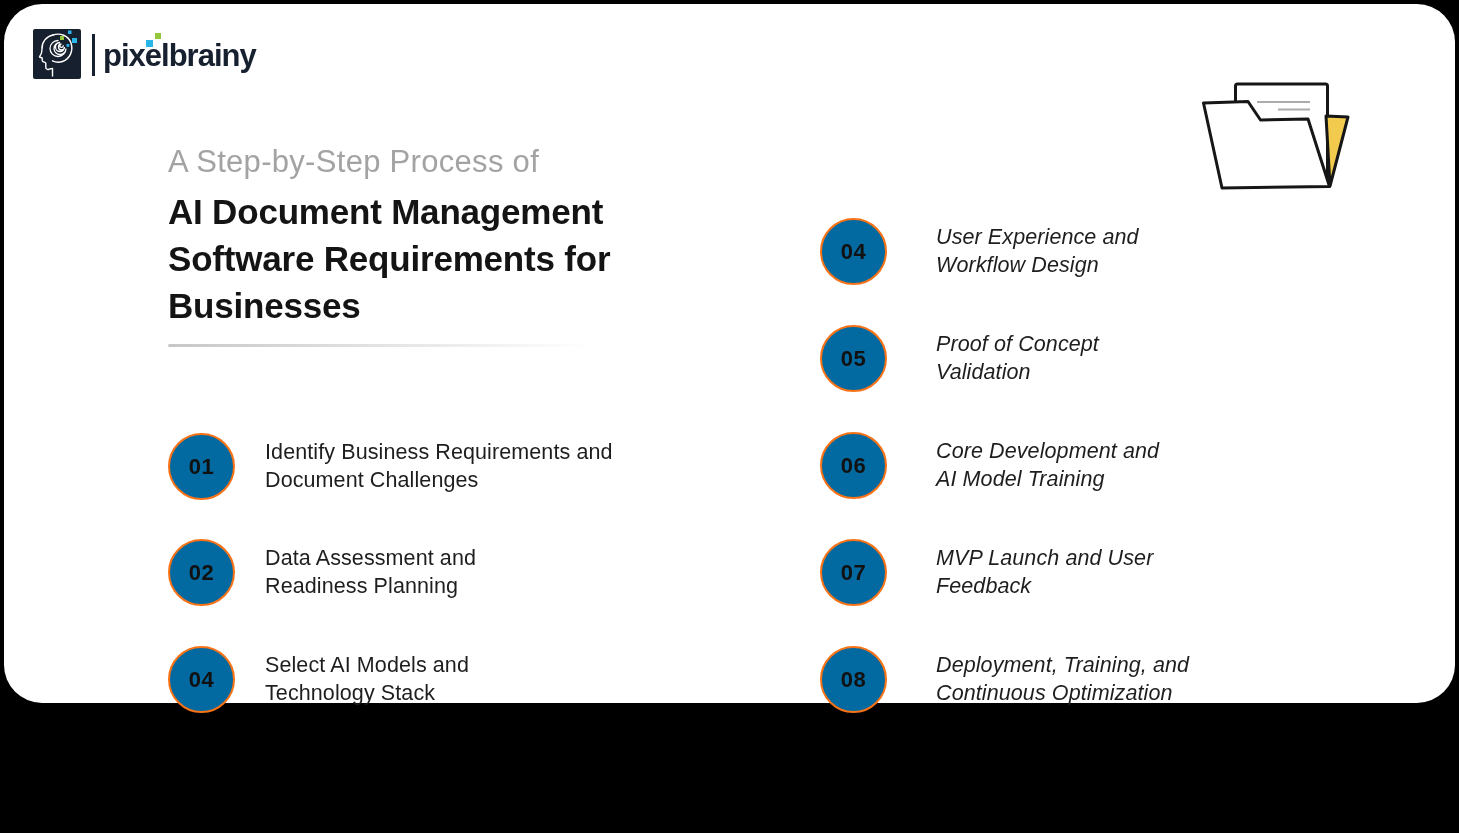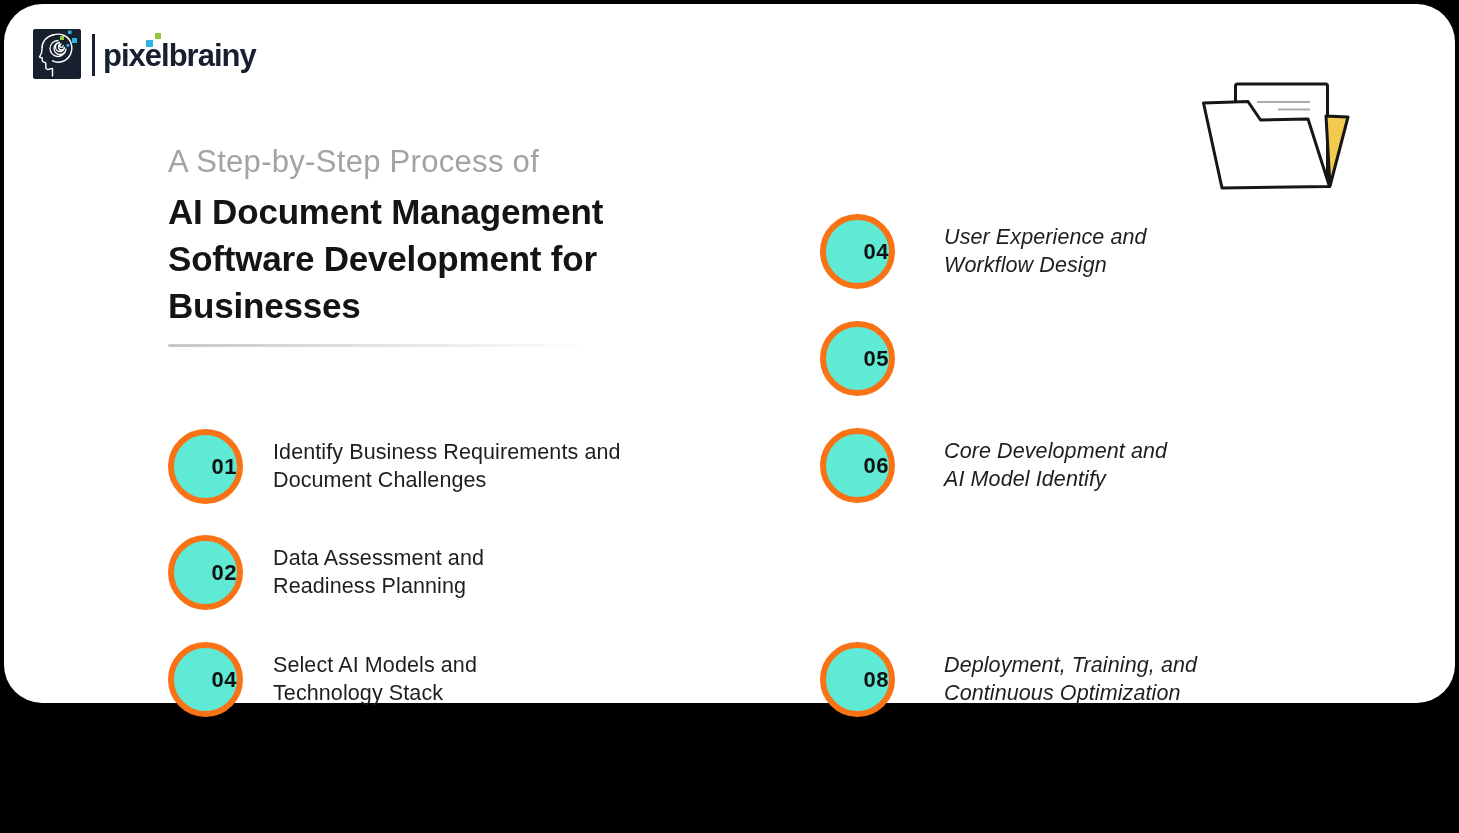--- a/index.html
+++ b/index.html
@@ -83,24 +83,24 @@
   
   .step {
     position: absolute;
     display: flex;
     align-items: center;
     height: 69px;
   }
   .step .step-circle {
     flex: 0 0 auto;
     width: 63px; height: 63px;
-    border: 6px solid #f97316;
+    border: 2px solid #f97316;
     border-radius: 50%;
-    display: flex; align-items: center; justify-content: flex-end;
-    background: #5eead4;
+    display: flex; align-items: center; justify-content: center;
+    background: #0369a1;
   }
   .step .step-num {
     font-size: 22px; font-weight: 700;
     color: #111111;
     letter-spacing: 0.5px;
   }
   .step .step-label {
     margin-left: 30px;
     font-size: 21.5px;
     line-height: 27.5px;
@@ -147,21 +147,21 @@
   <svg class="folder-icon" viewBox="0 0 150 110" aria-hidden="true">
     <rect x="35.5" y="2" width="92" height="95" rx="2" fill="#ffffff" stroke="#161616" stroke-width="3"></rect>
     <line x1="57" y1="20" x2="110" y2="20" stroke="#ababab" stroke-width="2"></line>
     <line x1="78" y1="27.5" x2="110" y2="27.5" stroke="#ababab" stroke-width="2"></line>
     <path d="M126 34 L148 35 L130 104 Z" fill="#f1ca4e" stroke="#161616" stroke-width="3" stroke-linejoin="round"></path>
     <path d="M3.5 21 L48 19.5 L60.5 38 L108 37 L129.5 104.5 L22 106 Z" fill="#ffffff" stroke="#161616" stroke-width="3" stroke-linejoin="round"></path>
   </svg>
 
   <div class="eyebrow">A Step-by-Step Process of</div>
   <div class="heading">AI Document Management
-Software Development for
+Software Requirements for
 Businesses</div>
   <div class="title-rule"></div>
 
   <div class="step col-left pos-l1">
     <div class="step-circle">
       <span class="step-num">01</span>
     </div>
     <div class="step-label">Identify Business Requirements and
 Document Challenges</div>
   </div>
@@ -184,27 +184,36 @@
     <div class="step-circle">
       <span class="step-num">04</span>
     </div>
     <div class="step-label">User Experience and
 Workflow Design</div>
   </div>
   <div class="step col-right pos-r2">
     <div class="step-circle">
       <span class="step-num">05</span>
     </div>
+    <div class="step-label">Proof of Concept
+Validation</div>
   </div>
   <div class="step col-right pos-r3">
     <div class="step-circle">
       <span class="step-num">06</span>
     </div>
     <div class="step-label">Core Development and
-AI Model Identify</div>
+AI Model Training</div>
+  </div>
+  <div class="step col-right pos-r4">
+    <div class="step-circle">
+      <span class="step-num">07</span>
+    </div>
+    <div class="step-label">MVP Launch and User
+Feedback</div>
   </div>
   <div class="step col-right pos-r5">
     <div class="step-circle">
       <span class="step-num">08</span>
     </div>
     <div class="step-label">Deployment, Training, and
 Continuous Optimization</div>
   </div>
 </div>
 

